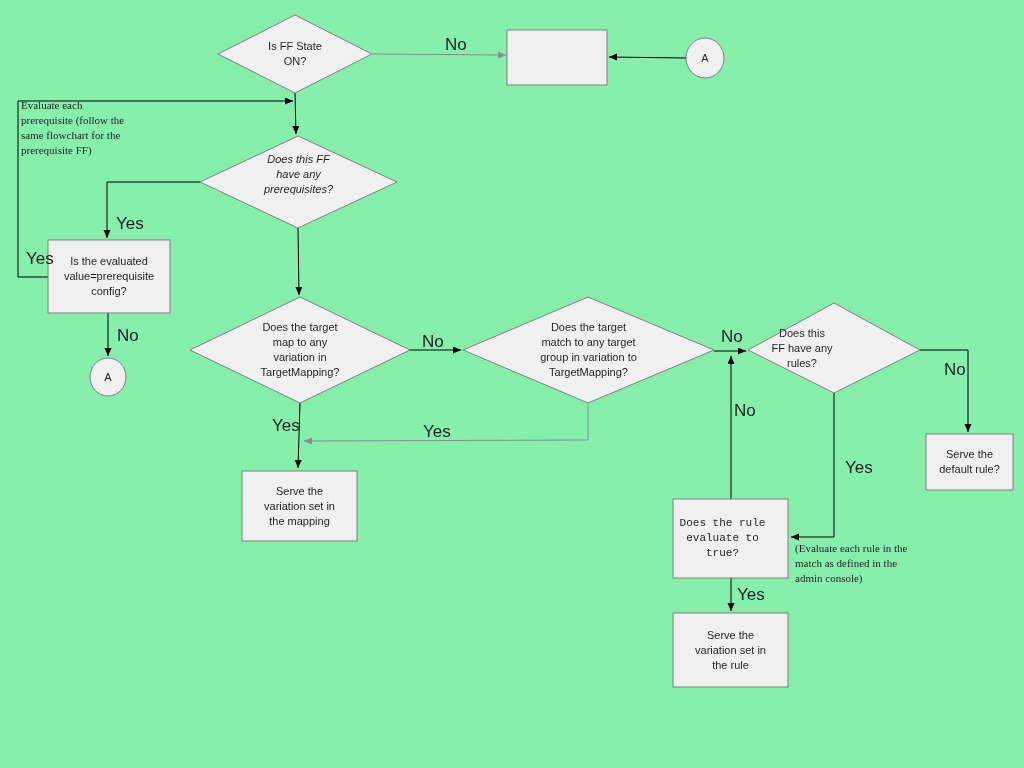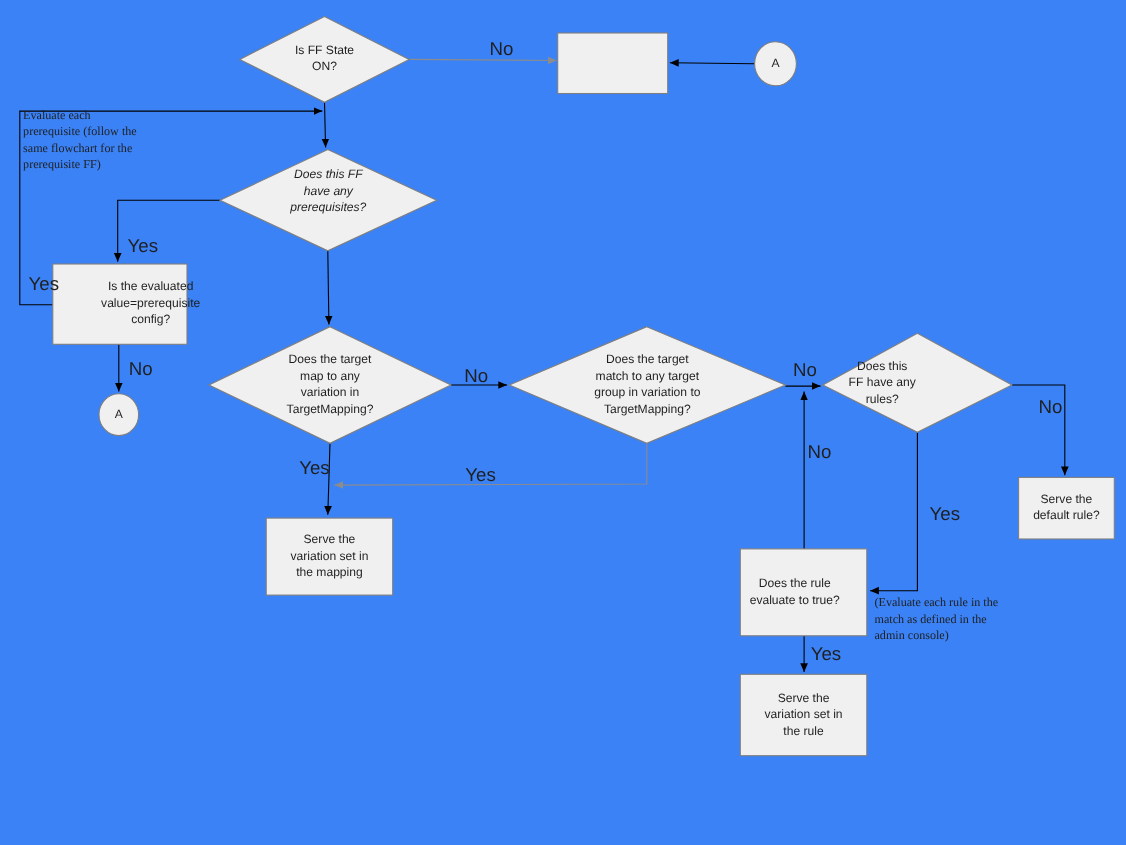--- a/index.html
+++ b/index.html
@@ -1,17 +1,17 @@
 <!DOCTYPE html>
 <html><head>
 <meta charset="utf-8">
 <style>
   html,body{margin:0;padding:0;background:#ffffff;}
   .stage{
-    position:relative;width:1024px;height:768px;background:#3b82f6;overflow:hidden;
+    position:relative;width:1024px;height:768px;background:#86efac;overflow:hidden;
     font-family:"Liberation Sans",sans-serif;color:#1f1f1f;
   }
   .stage svg{position:absolute;left:0;top:0;}
   .node{
     position:absolute;display:flex;align-items:center;justify-content:center;
     text-align:center;font-size:11px;line-height:15px;white-space:pre-line;
     color:#1f1f1f;pointer-events:none;
   }
   .note{
     position:absolute;font-size:11px;line-height:15px;white-space:pre-line;
@@ -74,38 +74,38 @@
   <div class="node" style="left:218px;top:15px;width:154px;height:78px;">Is FF State
 ON?</div>
   <div class="node" style="left:687px;top:38px;width:36px;height:40px;">A</div>
   <div class="note" style="left:21px;top:98px;width:142px;">Evaluate each
 prerequisite (follow the
 same flowchart for the
 prerequisite FF)</div>
   <div class="node" style="left:200px;top:128px;width:197px;height:92px;font-style:italic;">Does this FF
 have any
 prerequisites?</div>
-  <div class="node" style="left:48px;top:240px;width:122px;height:73px;padding-left:28px;">Is the evaluated
+  <div class="node" style="left:48px;top:240px;width:122px;height:73px;">Is the evaluated
 value=prerequisite
 config?</div>
   <div class="node" style="left:90px;top:358px;width:36px;height:38px;">A</div>
   <div class="node" style="left:190px;top:297px;width:220px;height:106px;">Does the target
 map to any
 variation in
 TargetMapping?</div>
   <div class="node" style="left:463px;top:297px;width:251px;height:106px;">Does the target
 match to any target
 group in variation to
 TargetMapping?</div>
   <div class="node" style="left:716px;top:303px;width:172px;height:90px;">Does this
 FF have any
 rules?</div>
   <div class="node" style="left:926px;top:434px;width:87px;height:56px;">Serve the
 default rule?</div>
-  <div class="node" style="left:673px;top:499px;width:99px;height:79px;">Does the rule
+  <div class="node" style="left:673px;top:499px;width:99px;height:79px;font-family:Liberation Mono, monospace;">Does the rule
 evaluate to true?</div>
   <div class="note" style="left:795px;top:541px;width:150px;">(Evaluate each rule in the
 match as defined in the
 admin console)</div>
   <div class="node" style="left:673px;top:613px;width:115px;height:74px;">Serve the
 variation set in
 the rule</div>
   <div class="node" style="left:242px;top:471px;width:115px;height:70px;">Serve the
 variation set in
 the mapping</div>

